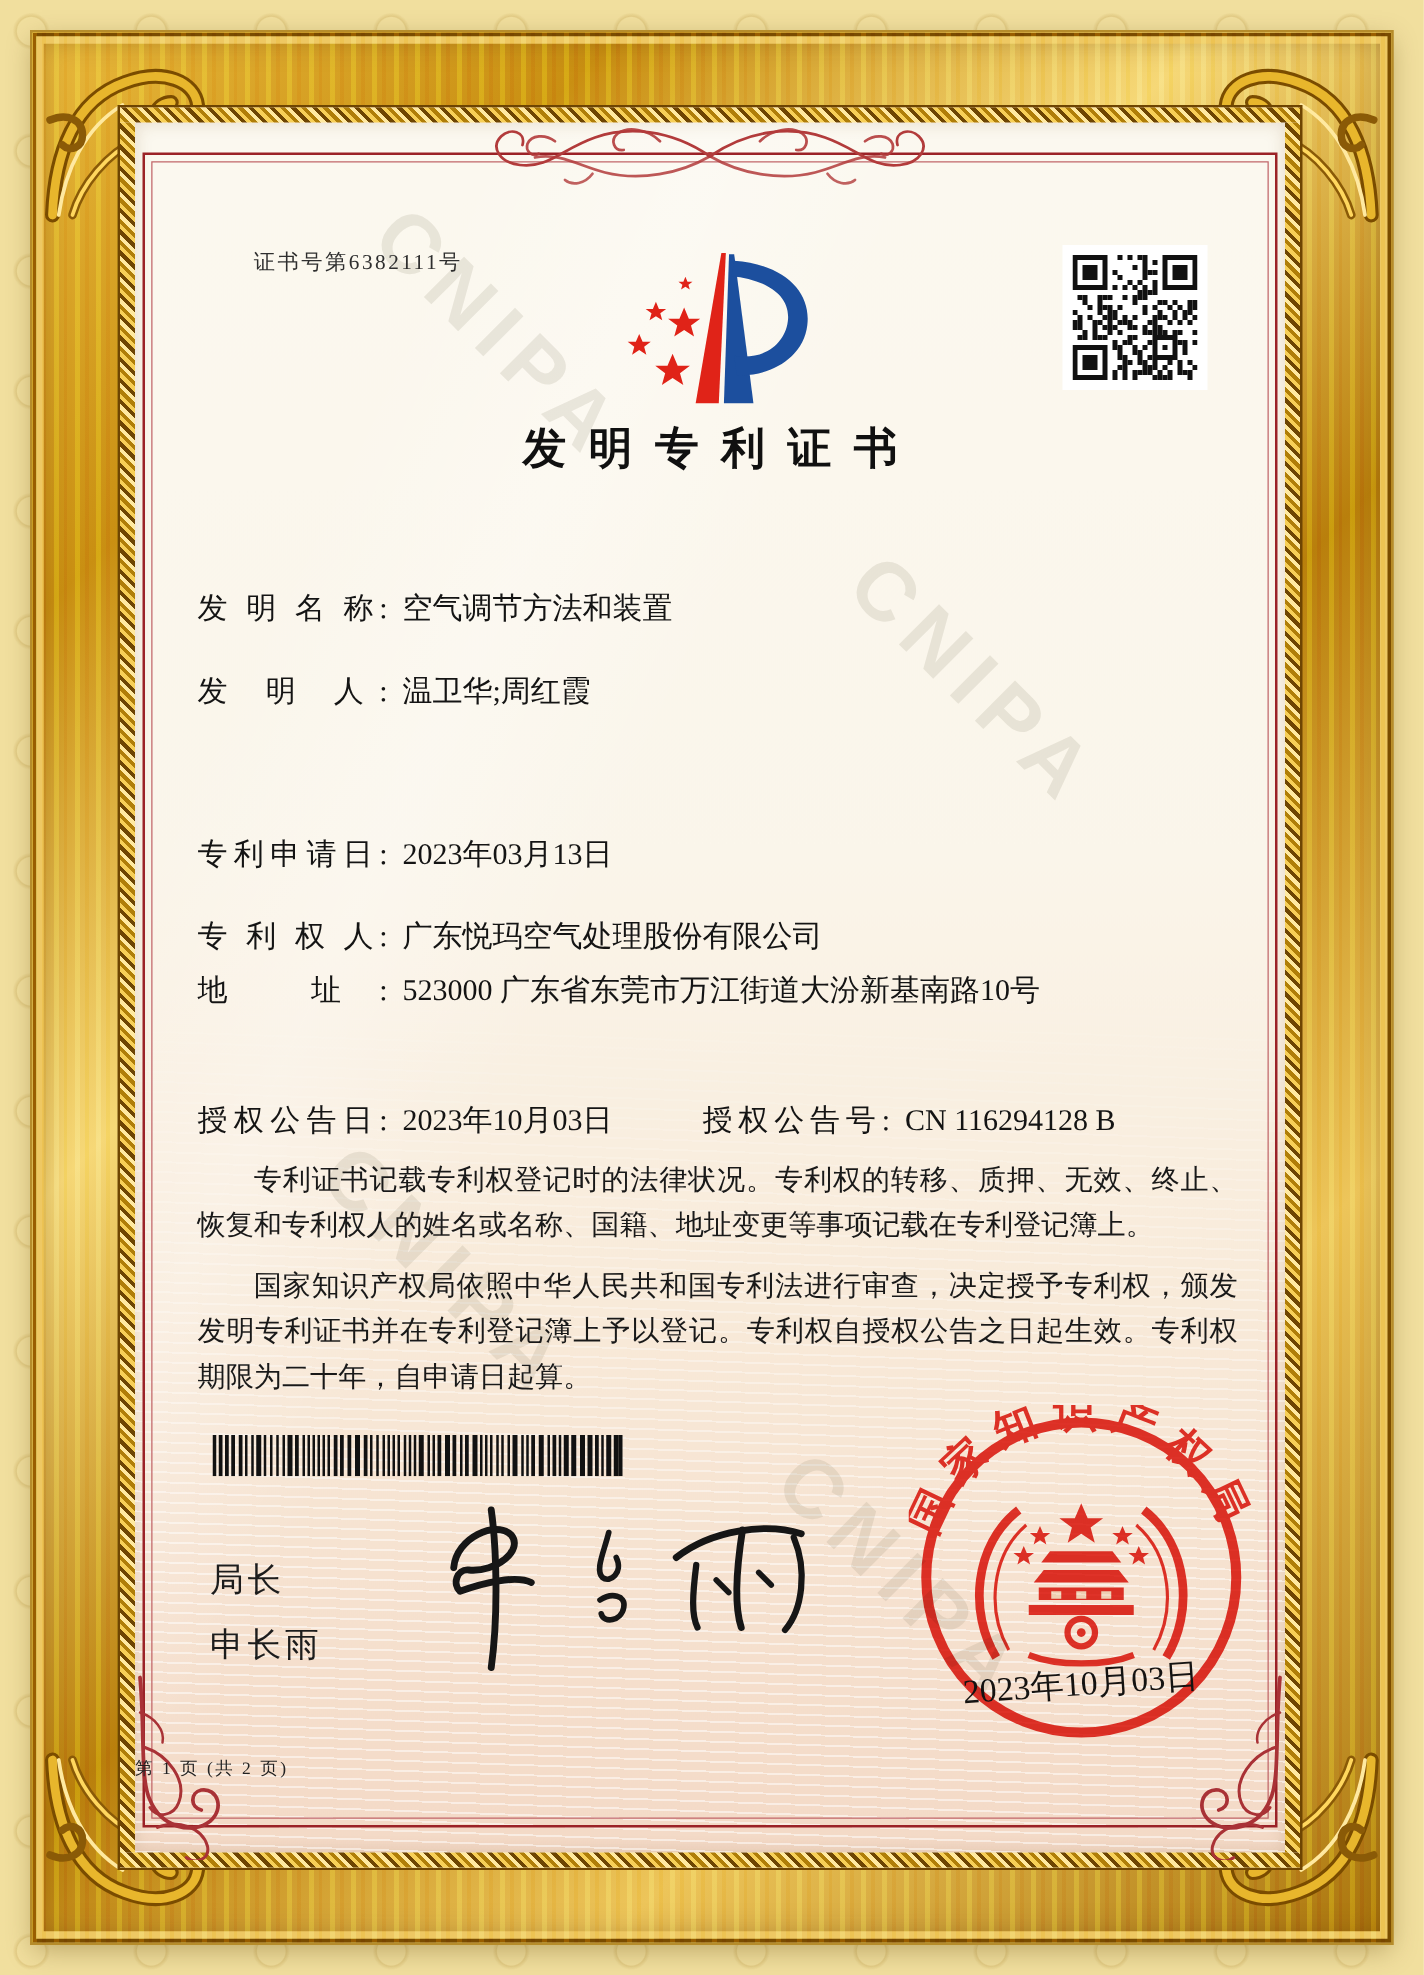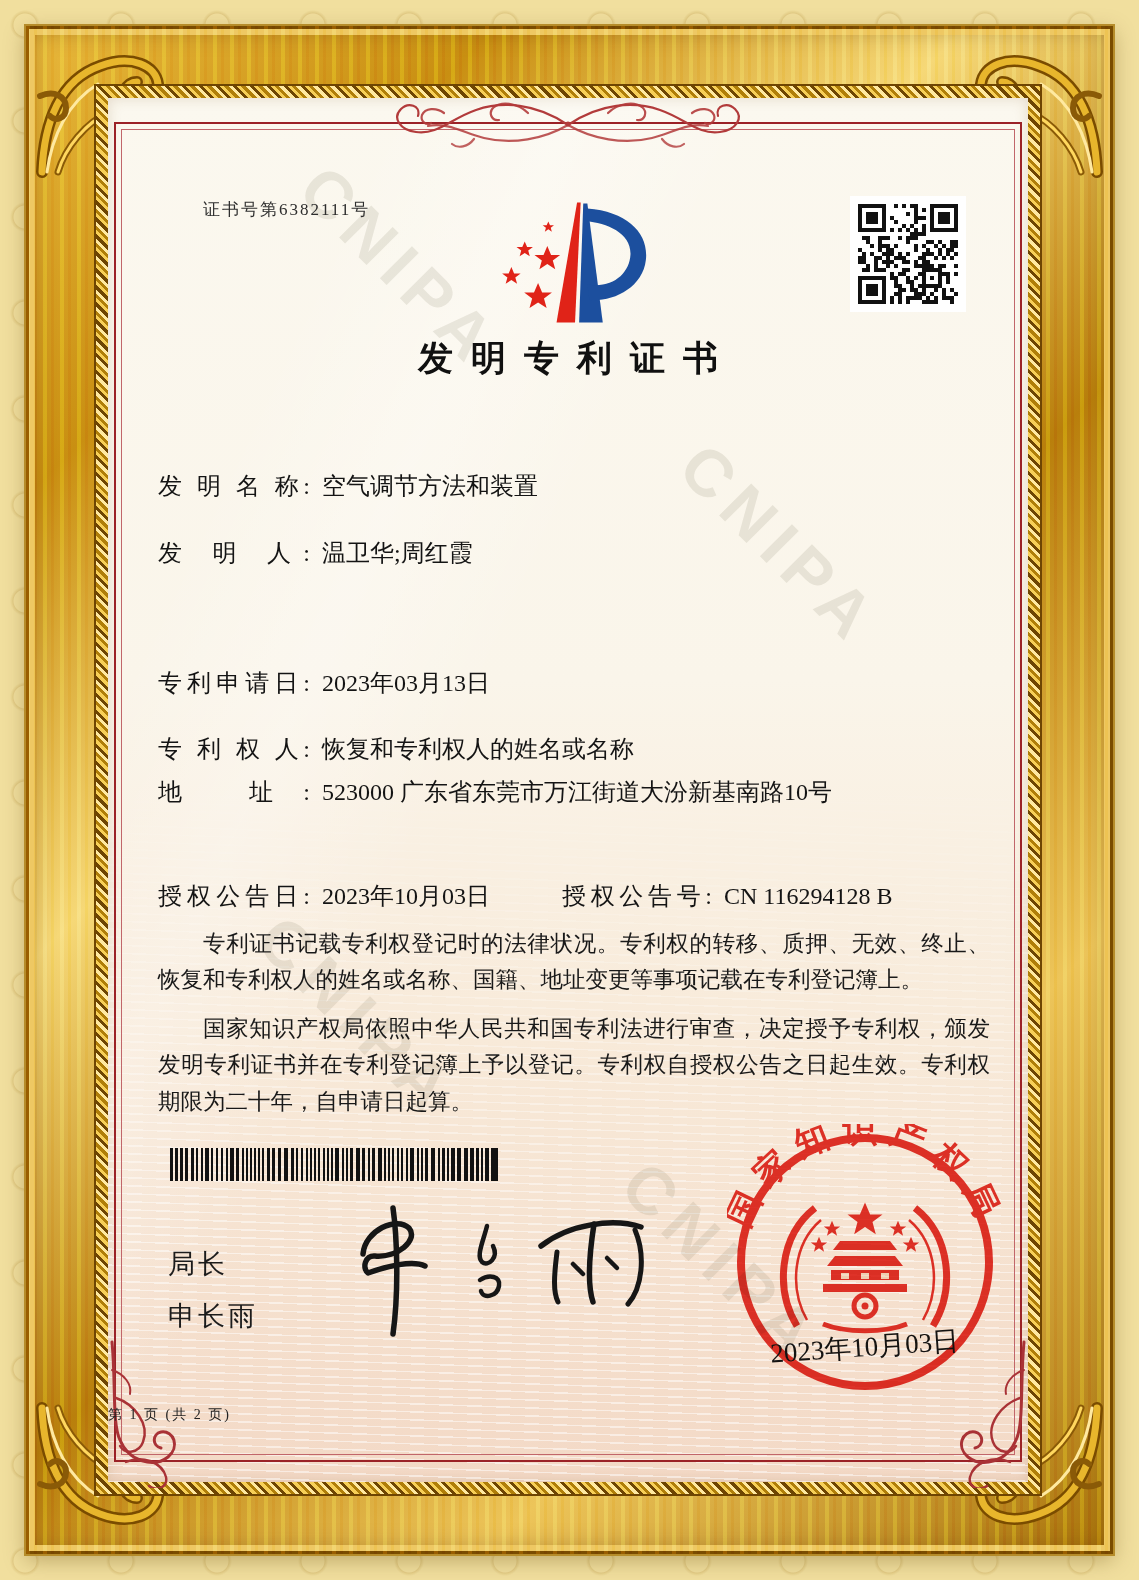--- a/index.html
+++ b/index.html
@@ -369,21 +369,21 @@
   <div class="frow" style="top:372px">
     <span class="flab">发 明 名 称:</span><span class="fval">空气调节方法和装置</span>
   </div>
   <div class="frow" style="top:439px">
     <span class="flab">发 明 人:</span><span class="fval">温卫华;周红霞</span>
   </div>
   <div class="frow" style="top:569px">
     <span class="flab">专利申请日:</span><span class="fval">2023年03月13日</span>
   </div>
   <div class="frow" style="top:635px">
-    <span class="flab">专 利 权 人:</span><span class="fval">恢复和专利权人的姓名或名称</span>
+    <span class="flab">专 利 权 人:</span><span class="fval">广东悦玛空气处理股份有限公司</span>
   </div>
   <div class="frow" style="top:678px">
     <span class="flab">地 址:</span><span class="fval">523000 广东省东莞市万江街道大汾新基南路10号</span>
   </div>
   <div class="frow" style="top:782px">
     <span class="flab">授权公告日:</span><span class="fval">2023年10月03日</span>
     <span class="flab second">授权公告号:</span><span class="fval">CN 116294128 B</span>
   </div>
 
   <div class="paras">

